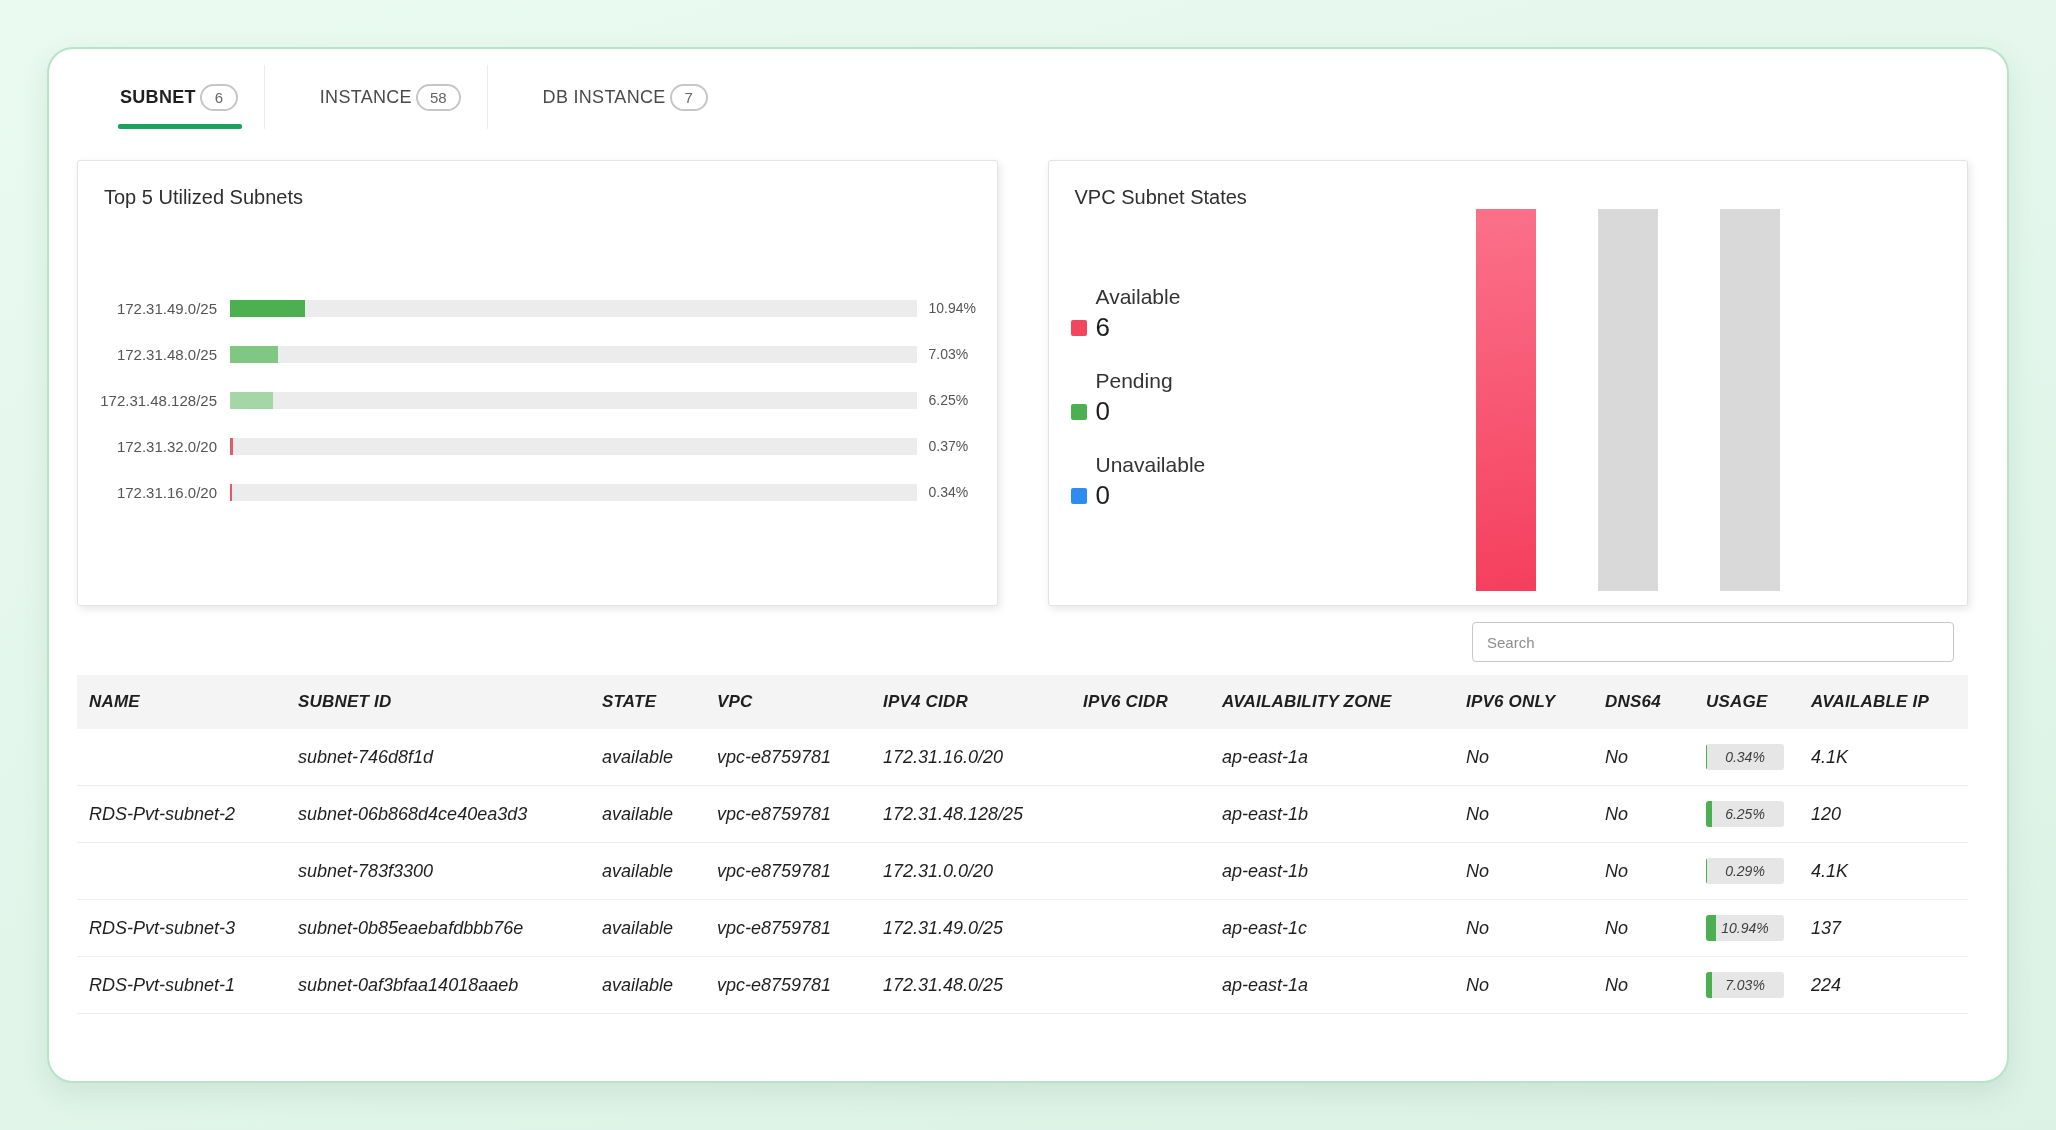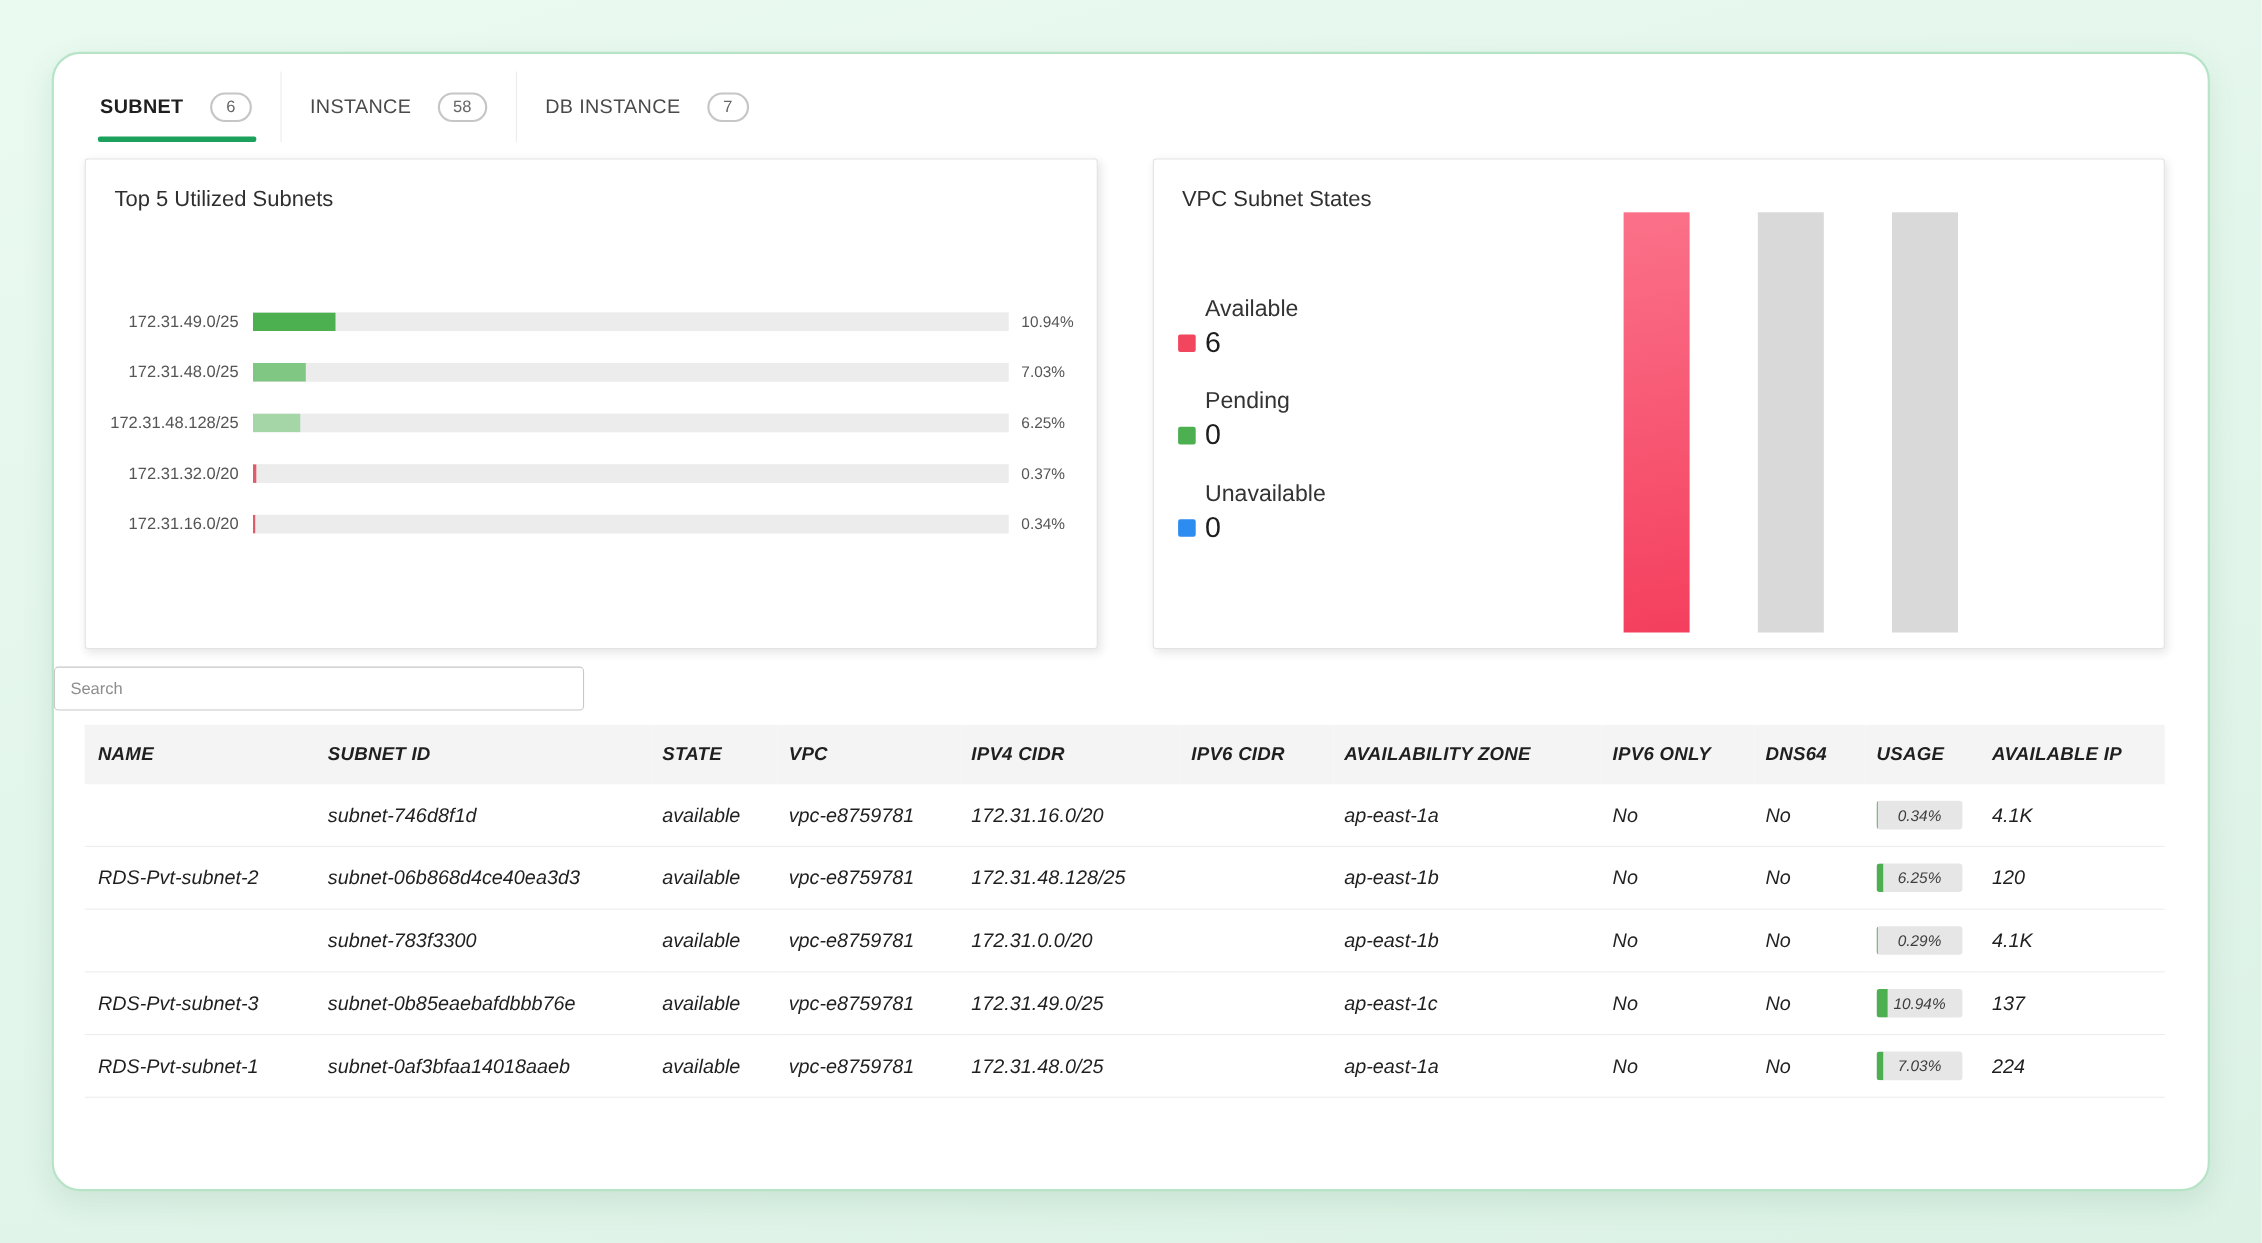--- a/index.html
+++ b/index.html
@@ -11,52 +11,52 @@
     overflow: hidden;
   }
   .panel {
     position: absolute; left: 47px; top: 47px; width: 1962px; height: 1036px;
     background: #ffffff; border: 2px solid #b7e4c7; border-radius: 26px;
     box-shadow: 0 10px 28px rgba(20, 90, 50, 0.10);
     overflow: hidden;
   }
   
   .tabs { display: flex; align-items: stretch; height: 80px; padding: 16px 26px 0 40px; }
-  .tab { position: relative; display: flex; align-items: center; gap: 24px; padding: 0 26px;
-         border-right: 1px solid #ececec; cursor: pointer; }
+  .tab { position: relative; display: flex; align-items: center; gap: 4px; padding: 0 26px;
+         border-right: 1px solid #ececec; cursor: pointer; margin-left: 29px; }
   .tab:first-child { padding-left: 2px; }
   .tab:last-child { border-right: none; }
   .tab-label { font-size: 18px; letter-spacing: .3px; color: #4a4a4a; font-weight: 400; white-space: nowrap; }
   .tab.active .tab-label { color: #1f1f1f; font-weight: 700; }
   .tab-count { min-width: 38px; padding: 4px 12px; border: 2px solid #c6c6c6; border-radius: 16px;
                font-size: 15px; color: #666; text-align: center; background: #fff; line-height: 1; }
   .tab.active::after { content: ""; position: absolute; left: 0; bottom: 0; height: 5px;
                        width: calc(100% - 22px); background: #1ba15b; border-radius: 2px; }
   
-  .charts-row { display: flex; gap: 50px; margin: 15px 39px 0 28px; }
+  .charts-row { display: flex; gap: 50px; margin: 31px 39px 0 28px; }
   .card { flex: 1; height: 446px; background: #fff; border: 1px solid #e3e3e3; border-radius: 3px;
           box-shadow: 2px 3px 9px rgba(0,0,0,.10); position: relative; }
   .card h2 { padding: 25px 26px 0; font-size: 20px; font-weight: 400; color: #2f2f2f; }
   .hbars { margin-top: 76px; padding-right: 6px; }
   .hbar-row { display: flex; align-items: center; height: 46px; }
   .hbar-label { width: 152px; text-align: right; padding-right: 13px; font-size: 15px; color: #555; white-space: nowrap; }
   .hbar-track { flex: 1; height: 17px; background: #ececec; position: relative; overflow: hidden; }
   .hbar-fill { display: block; height: 100%; }
   .hbar-pct { width: 74px; padding-left: 12px; font-size: 14px; color: #555; }
   .vpc-body { position: absolute; top: 48px; left: 0; right: 0; bottom: 0; display: flex; }
   .legend { width: 240px; padding: 76px 0 0 22px; }
   .legend-item { margin-bottom: 26px; }
   .legend-label { font-size: 21px; color: #333; margin-left: 25px; }
   .legend-value-row { display: flex; align-items: center; margin-top: 3px; }
   .swatch { width: 16px; height: 16px; border-radius: 2px; margin-right: 9px; flex: none; }
   .legend-value { font-size: 26px; color: #1d1d1d; }
   .vbars { flex: 1; display: flex; justify-content: center; align-items: flex-end; gap: 62px; padding-bottom: 14px; }
   .vbar { width: 60px; height: 382px; }
   
-  .search-row { display: flex; justify-content: flex-start; margin: 16px 53px 13px 0; }
+  .search-row { display: flex; justify-content: flex-end; margin: 16px 53px 13px 0; }
   .search-input { width: 482px; height: 40px; border: 1px solid #c8c8c8; border-radius: 4px;
                   padding: 0 14px; font-size: 15px; color: #333; font-family: inherit; outline: none; background: #fff; }
   .search-input::placeholder { color: #8d8d8d; }
   
   .table-wrap { margin: 0 39px 0 28px; font-style: italic; }
   table { width: 100%; border-collapse: collapse; table-layout: fixed; }
   th { background: #f4f4f4; font-size: 17px; font-weight: 700; color: #1f1f1f; text-align: left;
        padding: 17px 10px; letter-spacing: .2px; white-space: nowrap; }
   th:first-child, td:first-child { padding-left: 12px; }
   td { font-size: 18px; color: #1f1f1f; padding: 15px 10px; border-bottom: 1px solid #ededed;

